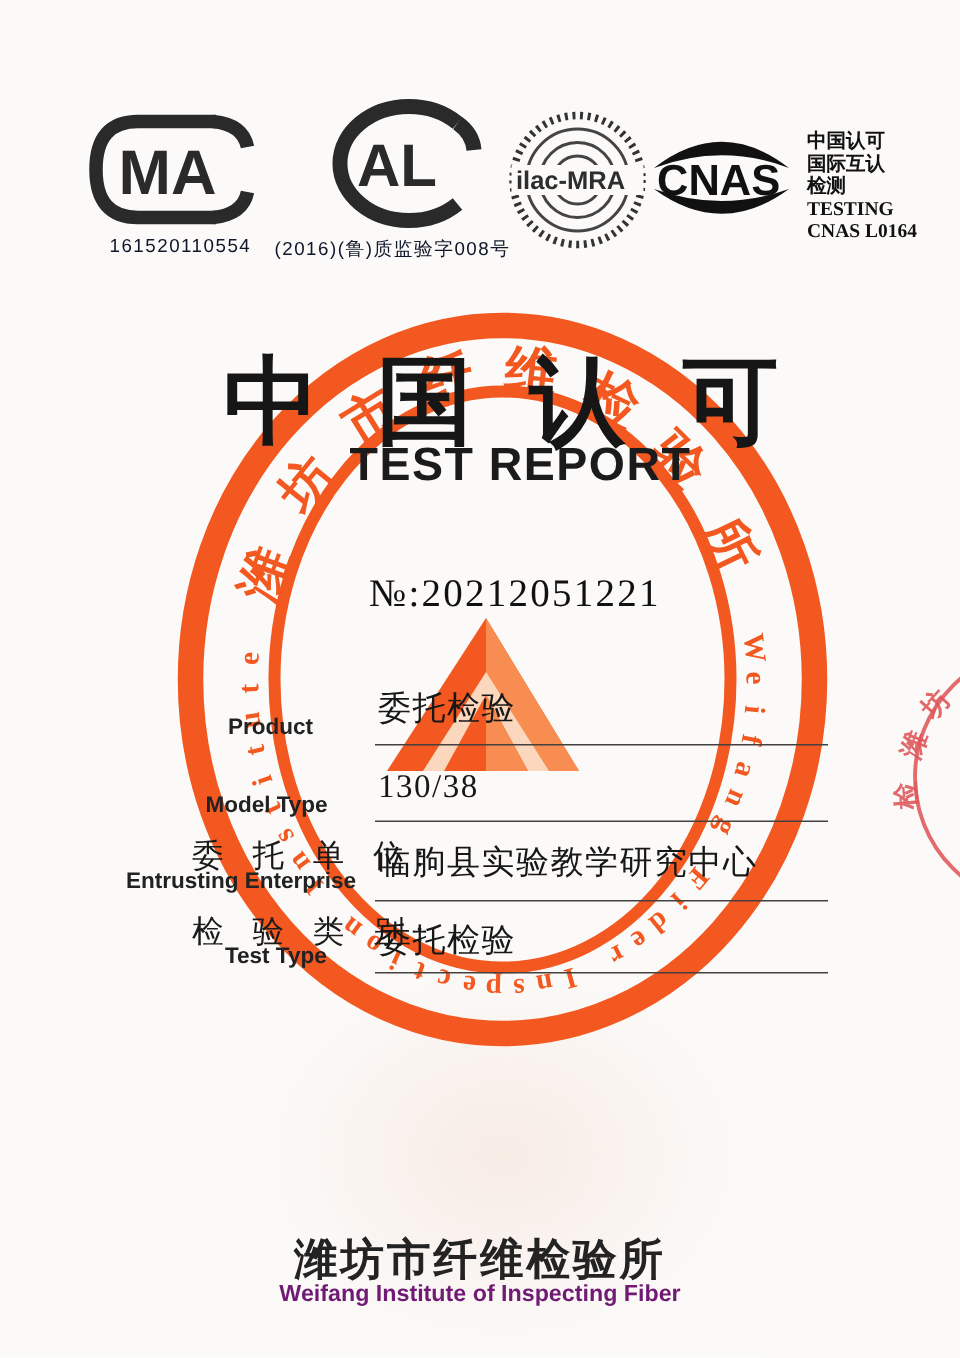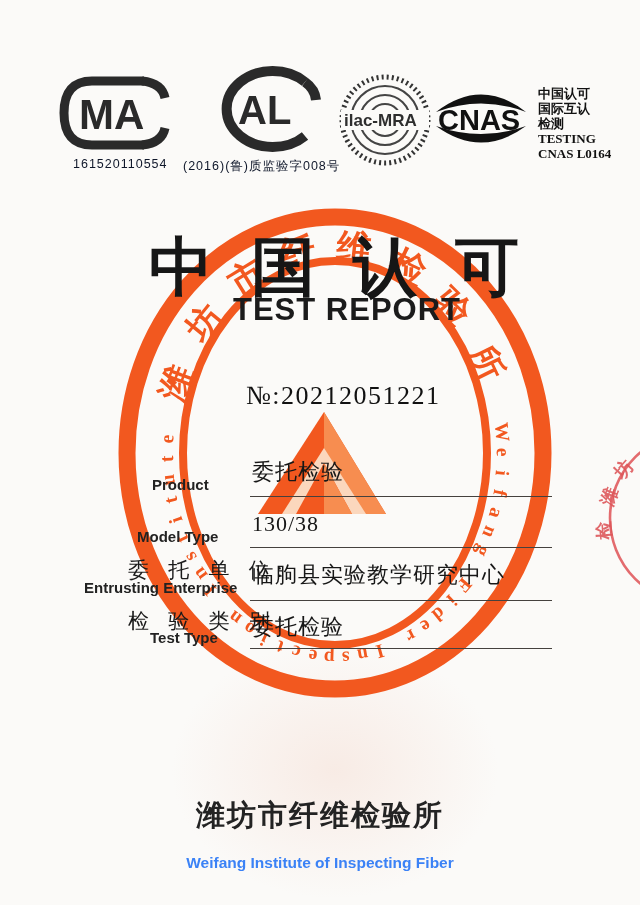--- a/index.html
+++ b/index.html
@@ -19,21 +19,21 @@
   .title-cn{font-size:64px;font-weight:bold;letter-spacing:38px;white-space:nowrap;color:#161616;}
   .title-en{font-size:31px;font-weight:bold;letter-spacing:1px;color:#1b1b1b;}
   .report-no{font-size:26px;letter-spacing:1.5px;color:#111;}
   
   .f-label{font-size:21px;letter-spacing:7px;white-space:nowrap;color:#1a1a1a;}
   .f-sub{font-size:15px;font-weight:bold;color:#222;white-space:nowrap;}
   .f-value{font-size:22px;letter-spacing:1px;white-space:nowrap;color:#171717;}
   .f-line{height:0;border-top:1.6px solid #45413e;}
   
   .footer-cn{left:0;right:0;text-align:center;font-size:29px;font-weight:bold;letter-spacing:2px;color:#232323;}
-  .footer-en{left:0;right:0;text-align:center;font-size:15.5px;font-weight:bold;color:#3b82f6;}
+  .footer-en{left:0;right:0;text-align:center;font-size:15.5px;font-weight:bold;color:#701a75;}
   .tint{border-radius:50%;pointer-events:none;}
 </style>
 </head>
 <body>
 
 <div id="page">
 
   <div class="abs tint" style="left:170px;top:640px;width:330px;height:260px;background:radial-gradient(ellipse at center,rgba(245,223,213,0.55),rgba(245,223,213,0) 70%);"></div>
 
   <svg class="abs" style="left:56px;top:72px;" width="122" height="82" viewBox="0 0 122 82">
@@ -153,16 +153,16 @@
   <div class="abs f-value" style="left:252px;top:612px;">委托检验</div>
   <div class="abs f-line" style="left:250px;top:648px;width:302px;"></div>
 
   <svg class="abs" style="left:595px;top:440px;" width="45" height="165" viewBox="0 0 45 165" id="edge-stamp-svg">
     <circle cx="101" cy="78" r="86" fill="none" stroke="#e05b5e" stroke-width="2.6" opacity="0.9"></circle>
   <text x="27" y="40" transform="rotate(-48 27 40)" fill="#dd5558" font-size="18" font-weight="bold" opacity="0.88">坊</text>
       <text x="17" y="67" transform="rotate(-70 17 67)" fill="#dd5558" font-size="18" font-weight="bold" opacity="0.88">潍</text>
       <text x="16" y="99" transform="rotate(-95 16 99)" fill="#dd5558" font-size="18" font-weight="bold" opacity="0.88">检</text>
     </svg>
 
-  <div class="abs footer-cn serif" style="top:796px;">潍坊市纤维检验所</div>
+  <div class="abs footer-cn serif" style="top:820px;">潍坊市纤维检验所</div>
   <div class="abs footer-en sans" style="top:854px;">Weifang Institute of Inspecting Fiber</div>
 
 </div>
 
 </body></html>

